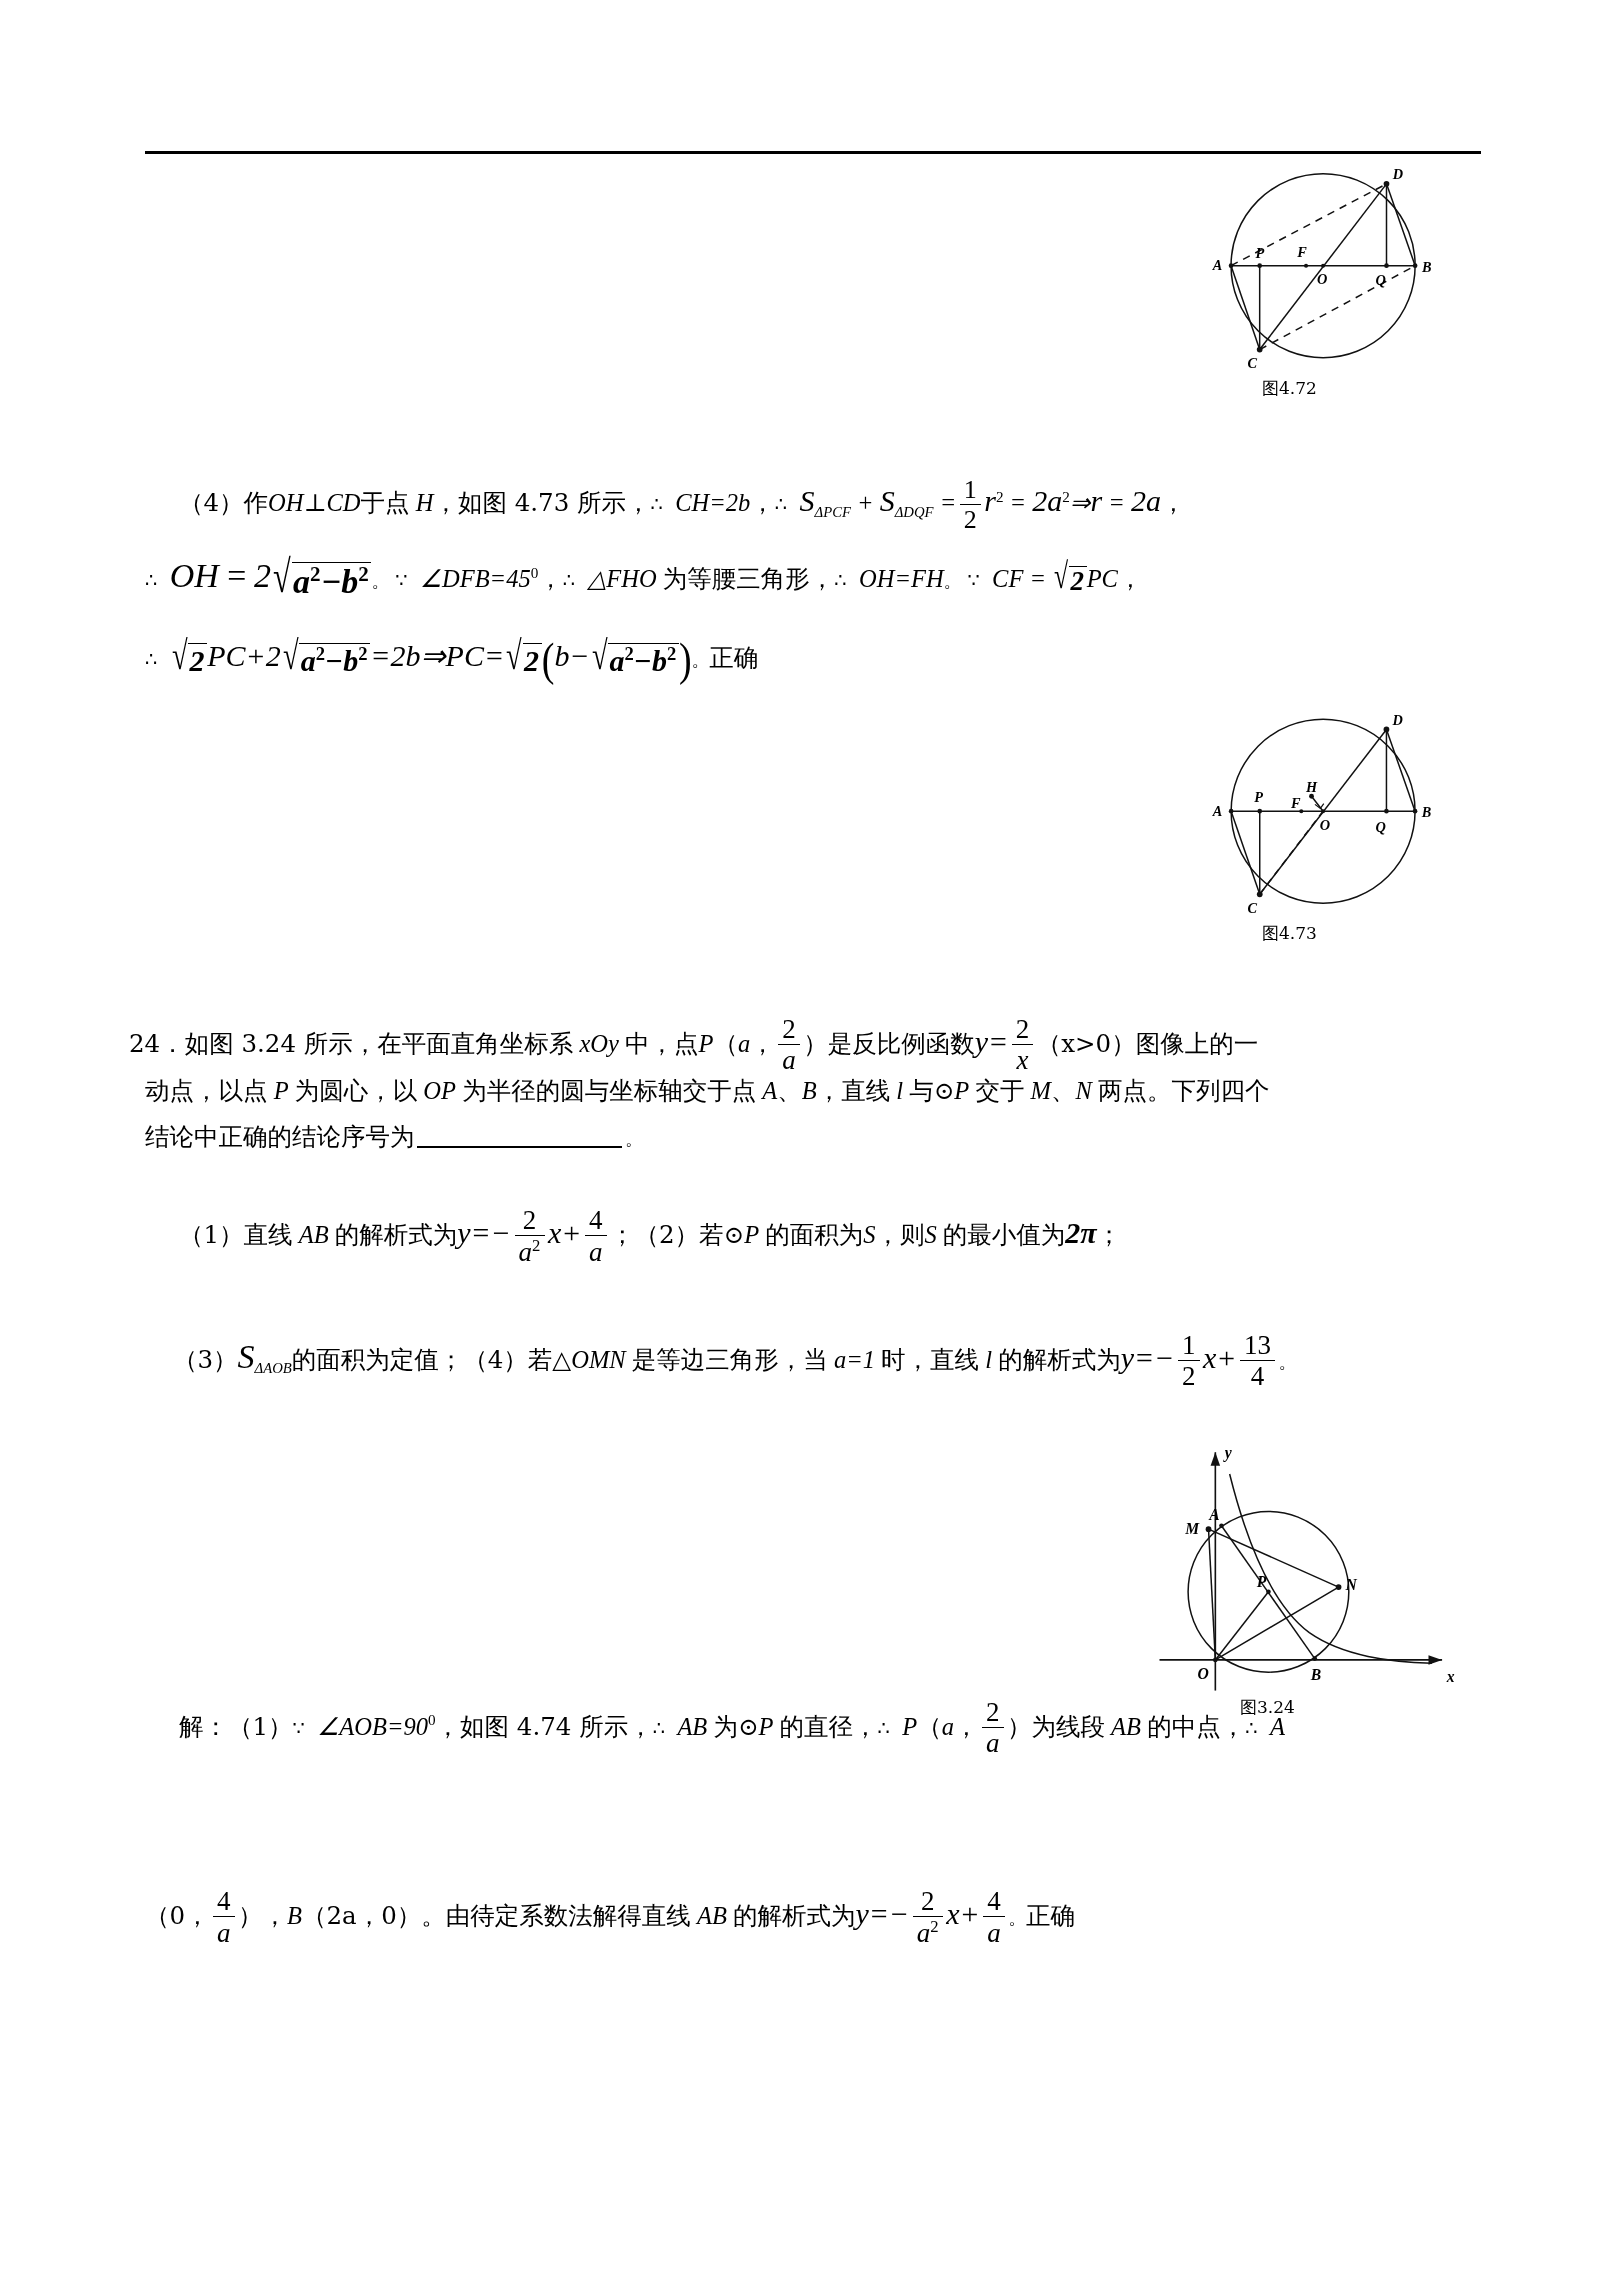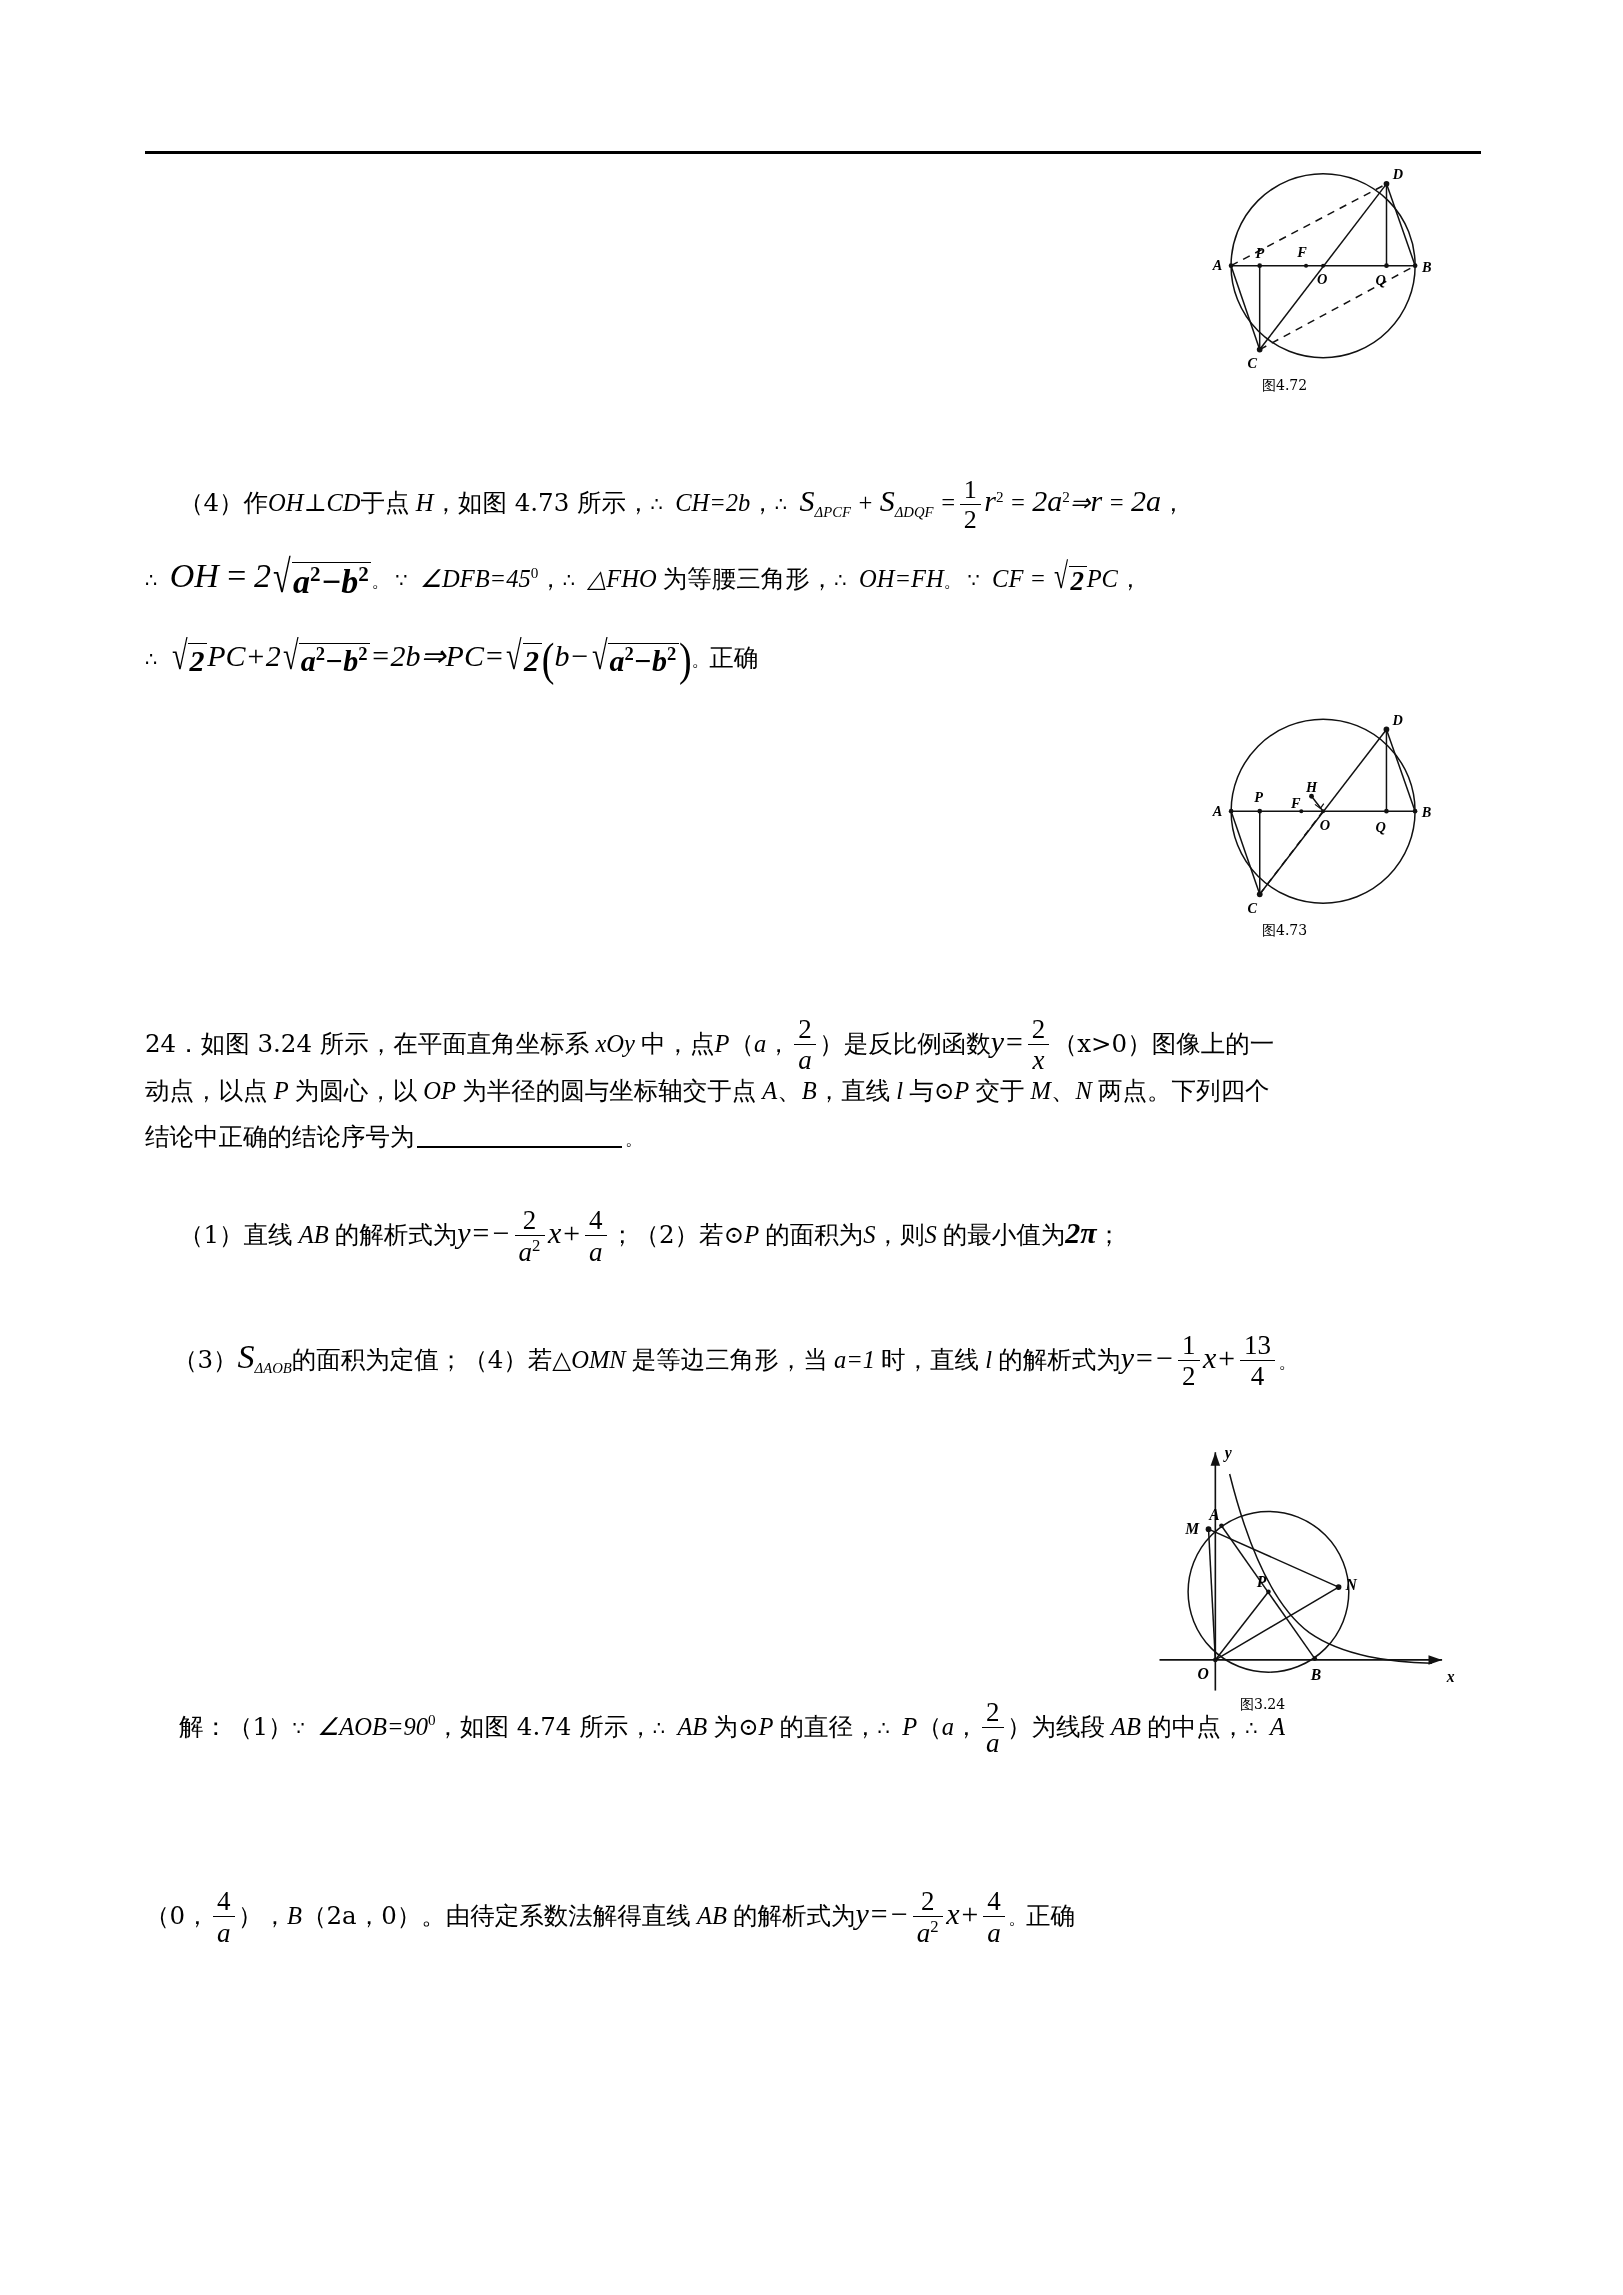--- a/index.html
+++ b/index.html
@@ -111,21 +111,21 @@
     font-style: normal;
     font-family: "DejaVu Sans", sans-serif;
     font-size: 0.8em;
   }
 
   
   .figure { position: absolute; }
   .figcap {
     position: absolute;
     font-family: "DejaVu Serif", "Liberation Serif", serif;
-    font-size: 14px;
+    font-size: 17px;
     white-space: nowrap;
   }
   svg text {
     font-family: "Liberation Serif", serif;
     font-style: italic;
     font-weight: bold;
   }
 </style>
 </head>
 <body>
@@ -217,21 +217,21 @@
       <text x="170" y="122" font-size="21">H</text>
       <text x="190" y="178" font-size="21">O</text>
       <text x="272" y="180" font-size="21">Q</text>
       <text x="340" y="159" font-size="21">B</text>
       <text x="84" y="300" font-size="21">C</text>
       <text x="297" y="24" font-size="21">D</text>
     </svg>
     <div class="figcap" style="left:72px; top:213px;">图4.73</div>
   </div>
 
-  <div class="tb" style="left:145px; top:1016px; font-size:24.5px;">
+  <div class="tb" style="left:129px; top:1016px; font-size:24.5px;">
     <span class="cn">24．</span><span class="cn">如图 3.24 所示，在平面直角坐标系</span> <span class="mi">xOy</span> <span class="cn">中，点</span><span class="mi">P</span><span class="cn">（</span><span class="mi">a</span><span class="cn">，</span><span class="frac" style="font-size:27px;"><span class="num">2</span><span class="den mi">a</span></span><span class="cn">）</span><span class="cn">是反比例函数</span><span class="math" style="font-size:30px;">y</span><span class="math" style="font-size:30px;">=</span><span class="frac" style="font-size:27px;"><span class="num">2</span><span class="den mi">x</span></span><span class="cn">（x&gt;0）</span><span class="cn">图像上的一</span>
   </div>
 
   <div class="tb" style="left:145px; top:1079px; font-size:24.5px;">
     <span class="cn">动点，以点</span> <span class="mi">P</span> <span class="cn">为圆心，以</span> <span class="mi">OP</span> <span class="cn">为半径的圆与坐标轴交于点</span> <span class="mi">A</span><span class="cn">、</span><span class="mi">B</span><span class="cn">，直线</span> <span class="mi">l</span> <span class="cn">与⊙</span><span class="mi">P</span> <span class="cn">交于</span> <span class="mi">M</span><span class="cn">、</span><span class="mi">N</span> <span class="cn">两点。下列四个</span>
   </div>
 
   <div class="tb" style="left:145px; top:1125px; font-size:24.5px;">
     <span class="cn">结论中正确的结论序号为</span><span class="blank-line"></span><span class="cn" style="font-size:17.7px;">。</span>
   </div>

